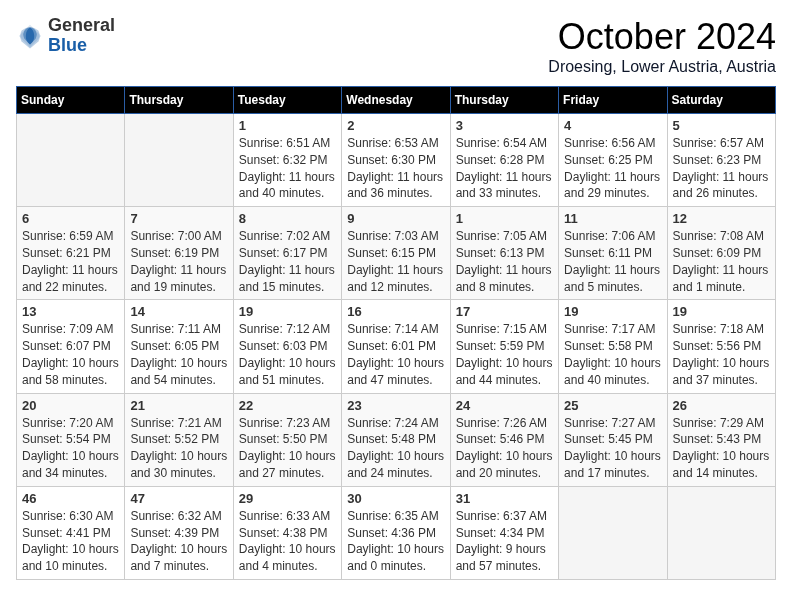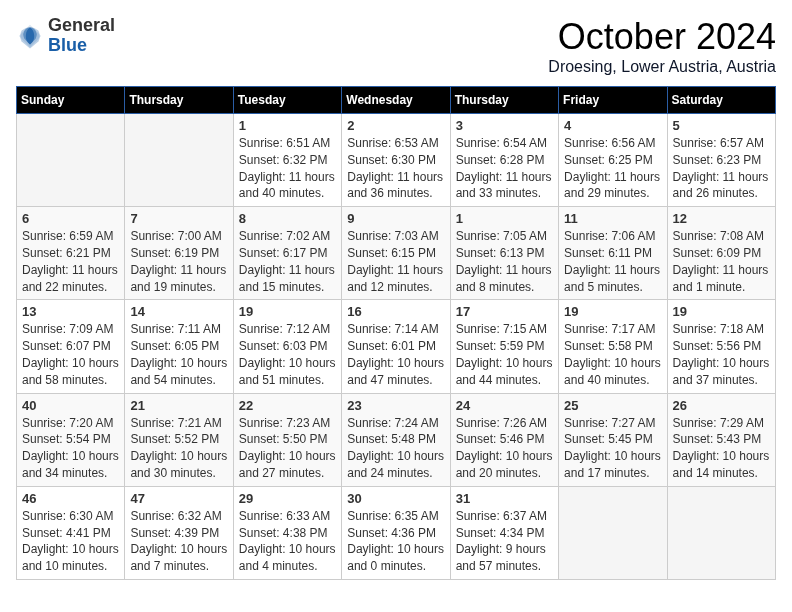--- a/index.html
+++ b/index.html
@@ -202,21 +202,21 @@
           <span class="day-number">19</span>
           <div class="day-info">Sunrise: 7:17 AM<br>Sunset: 5:58 PM<br>Daylight: 10 hours and 40 minutes.</div>
         </td>
         <td>
           <span class="day-number">19</span>
           <div class="day-info">Sunrise: 7:18 AM<br>Sunset: 5:56 PM<br>Daylight: 10 hours and 37 minutes.</div>
         </td>
       </tr>
       <tr>
         <td>
-          <span class="day-number">40</span>
+          <span class="day-number">20</span>
           <div class="day-info">Sunrise: 7:20 AM<br>Sunset: 5:54 PM<br>Daylight: 10 hours and 34 minutes.</div>
         </td>
         <td>
           <span class="day-number">21</span>
           <div class="day-info">Sunrise: 7:21 AM<br>Sunset: 5:52 PM<br>Daylight: 10 hours and 30 minutes.</div>
         </td>
         <td>
           <span class="day-number">22</span>
           <div class="day-info">Sunrise: 7:23 AM<br>Sunset: 5:50 PM<br>Daylight: 10 hours and 27 minutes.</div>
         </td>

